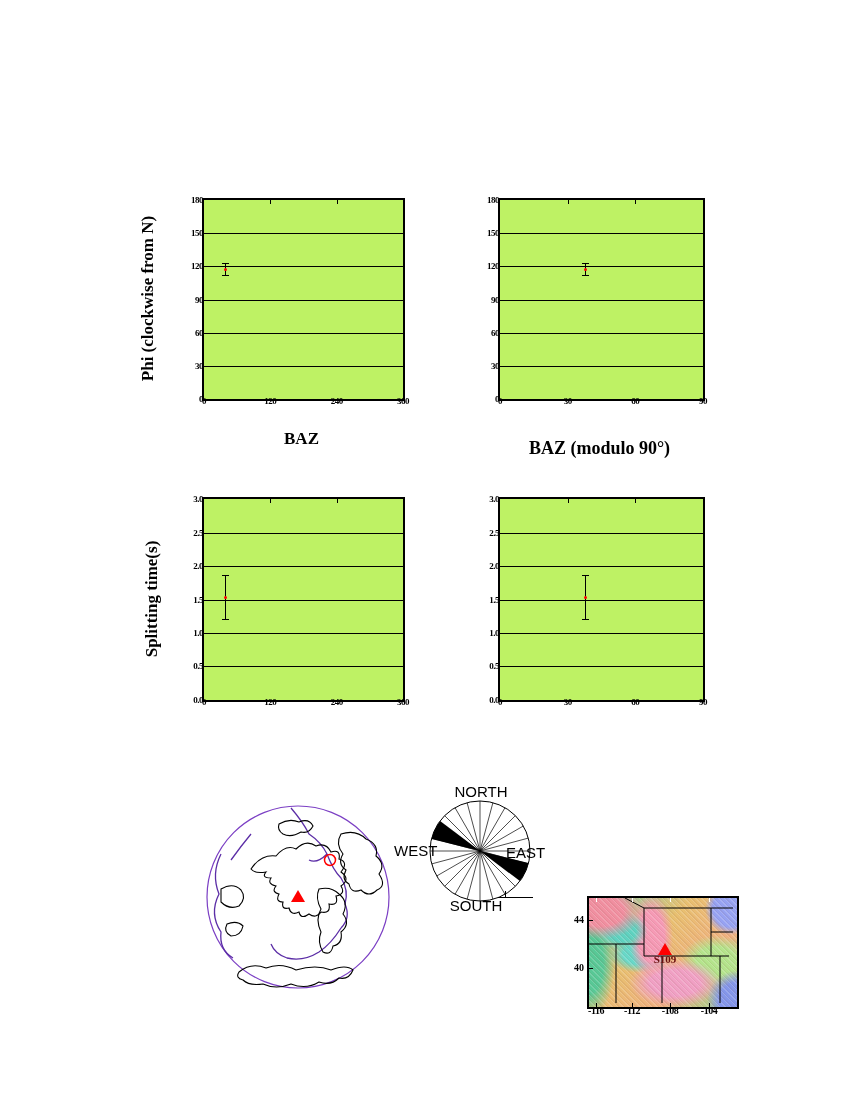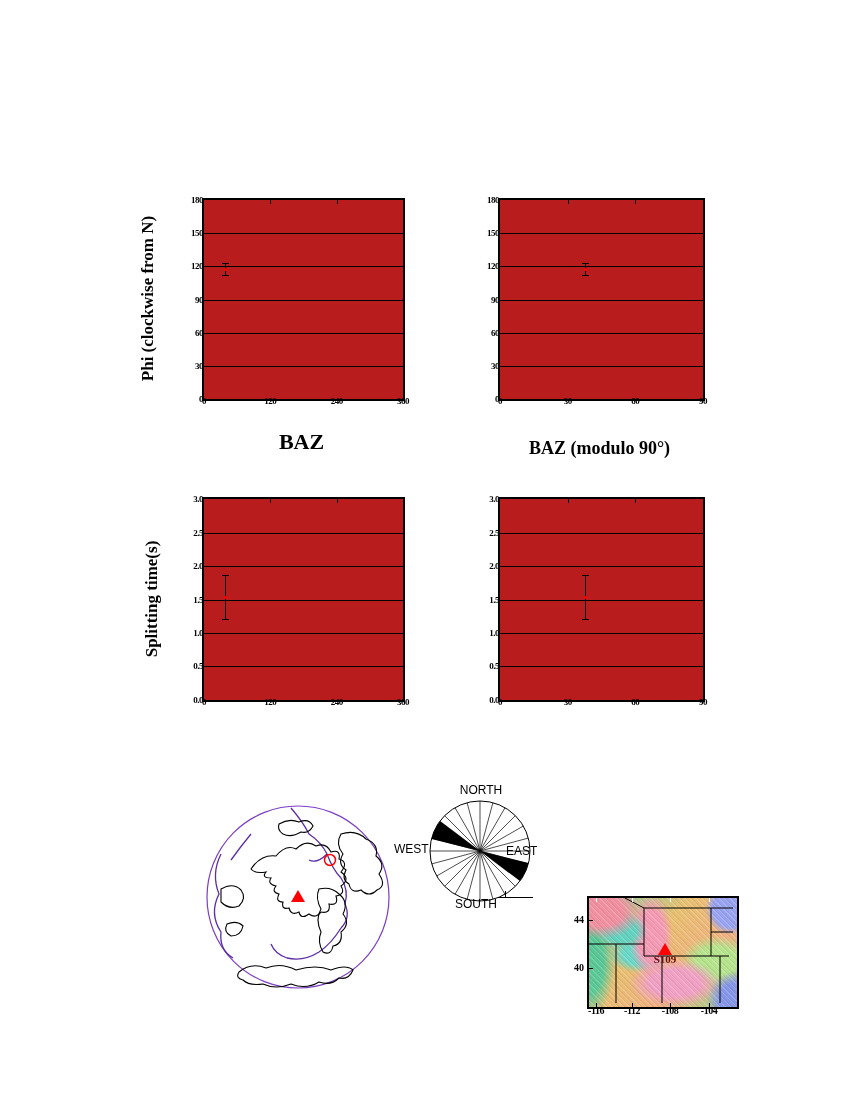--- a/index.html
+++ b/index.html
@@ -1,42 +1,42 @@
 <!DOCTYPE html>
 <html><head>
 <meta charset="utf-8">
 <style>
   html,body{margin:0;padding:0;background:#fff;}
   .page{position:relative;width:850px;height:1100px;background:#fff;overflow:hidden;
         font-family:"Liberation Serif",serif;}
   .abs{position:absolute;}
   .title{top:166px;left:0;width:850px;text-align:center;font-weight:bold;font-size:18px;white-space:pre;}
   .ylab{font-weight:bold;font-size:17px;text-align:center;transform:rotate(-90deg);transform-origin:0 0;white-space:pre;}
-  .xlab{font-weight:bold;font-size:22px;text-align:center;white-space:pre;}
+  .xlab{font-weight:bold;font-size:17px;text-align:center;white-space:pre;}
   .sumline{font-weight:bold;font-size:15px;white-space:pre;}
 
-  .plot{position:absolute;border:2px solid #000;background:#b91c1c;}
+  .plot{position:absolute;border:2px solid #000;background:#bef264;}
   .grid{position:absolute;left:0;right:0;height:1px;background:#000;}
   .g1{top:16.667%}.g2{top:33.333%}.g3{top:50%}.g4{top:66.667%}.g5{top:83.333%}
   .ttick{position:absolute;top:0;width:1px;height:4px;background:#000;}
   .t1{left:33.333%}.t2{left:66.667%}
   .ytick{position:absolute;left:-16px;width:15px;text-align:right;
          font-weight:bold;font-size:9px;line-height:9px;letter-spacing:-0.5px;
          transform:translateY(-50%);}
   .y0{top:0}.y1{top:16.667%}.y2{top:33.333%}.y3{top:50%}.y4{top:66.667%}.y5{top:83.333%}.y6{top:100%}
   .xtick{position:absolute;bottom:-7px;transform:translateX(-50%);
          font-weight:bold;font-size:9px;line-height:9px;letter-spacing:-0.5px;}
   .x0{left:0}.x1{left:33.333%}.x2{left:66.667%}.x3{left:100%}
   .dpoint{position:absolute;width:7px;}
   .vline{position:absolute;left:3px;top:0;bottom:0;width:1px;background:#000;}
   .cap{position:absolute;left:0;width:7px;height:1px;background:#000;}
   .capt{top:0}.capb{bottom:0}
   .dot{position:absolute;left:2px;top:50%;margin-top:-1.5px;width:3px;height:3px;background:#f00;border-radius:50%;}
 
-  .roselab{position:absolute;font-family:"Liberation Sans",sans-serif;font-size:12px;color:#000;}
+  .roselab{position:absolute;font-family:"Liberation Sans",sans-serif;font-size:15px;color:#000;}
   .rosescale{position:absolute;background:#000;}
 
   .topomap{position:absolute;left:587px;top:896px;width:148px;height:109px;border:2px solid #000;
     background-color:#e8b070;
     background-image:
       radial-gradient(circle 26px at 96% 10%, #96a2f2 70%, rgba(150,162,242,0) 100%),
       radial-gradient(circle 30px at 100% 94%, #8496ea 60%, rgba(132,150,234,0) 100%),
       radial-gradient(ellipse 42px 28px at 8% 12%, #f08fa0 55%, rgba(240,143,160,0) 100%),
       radial-gradient(ellipse 26px 20px at 22% 30%, #5fd2c0 55%, rgba(95,210,192,0) 100%),
       radial-gradient(ellipse 26px 55px at 0% 60%, #58c896 55%, rgba(88,200,150,0) 100%),

